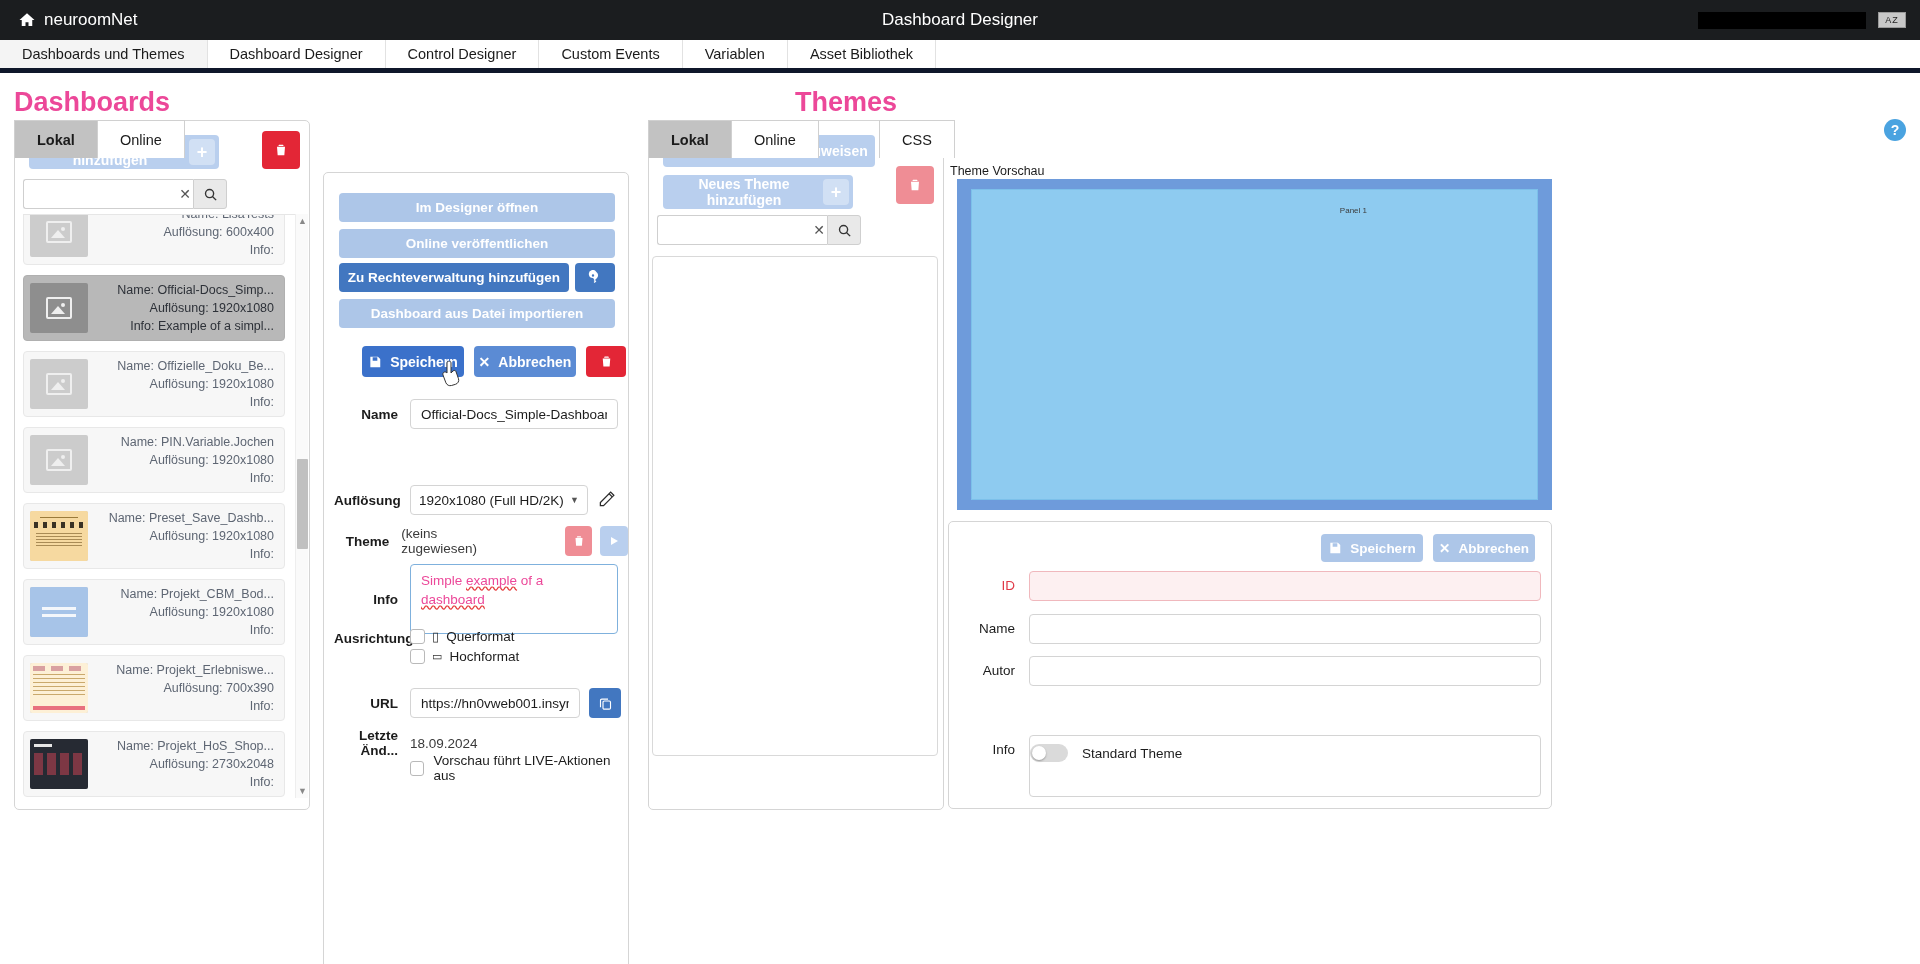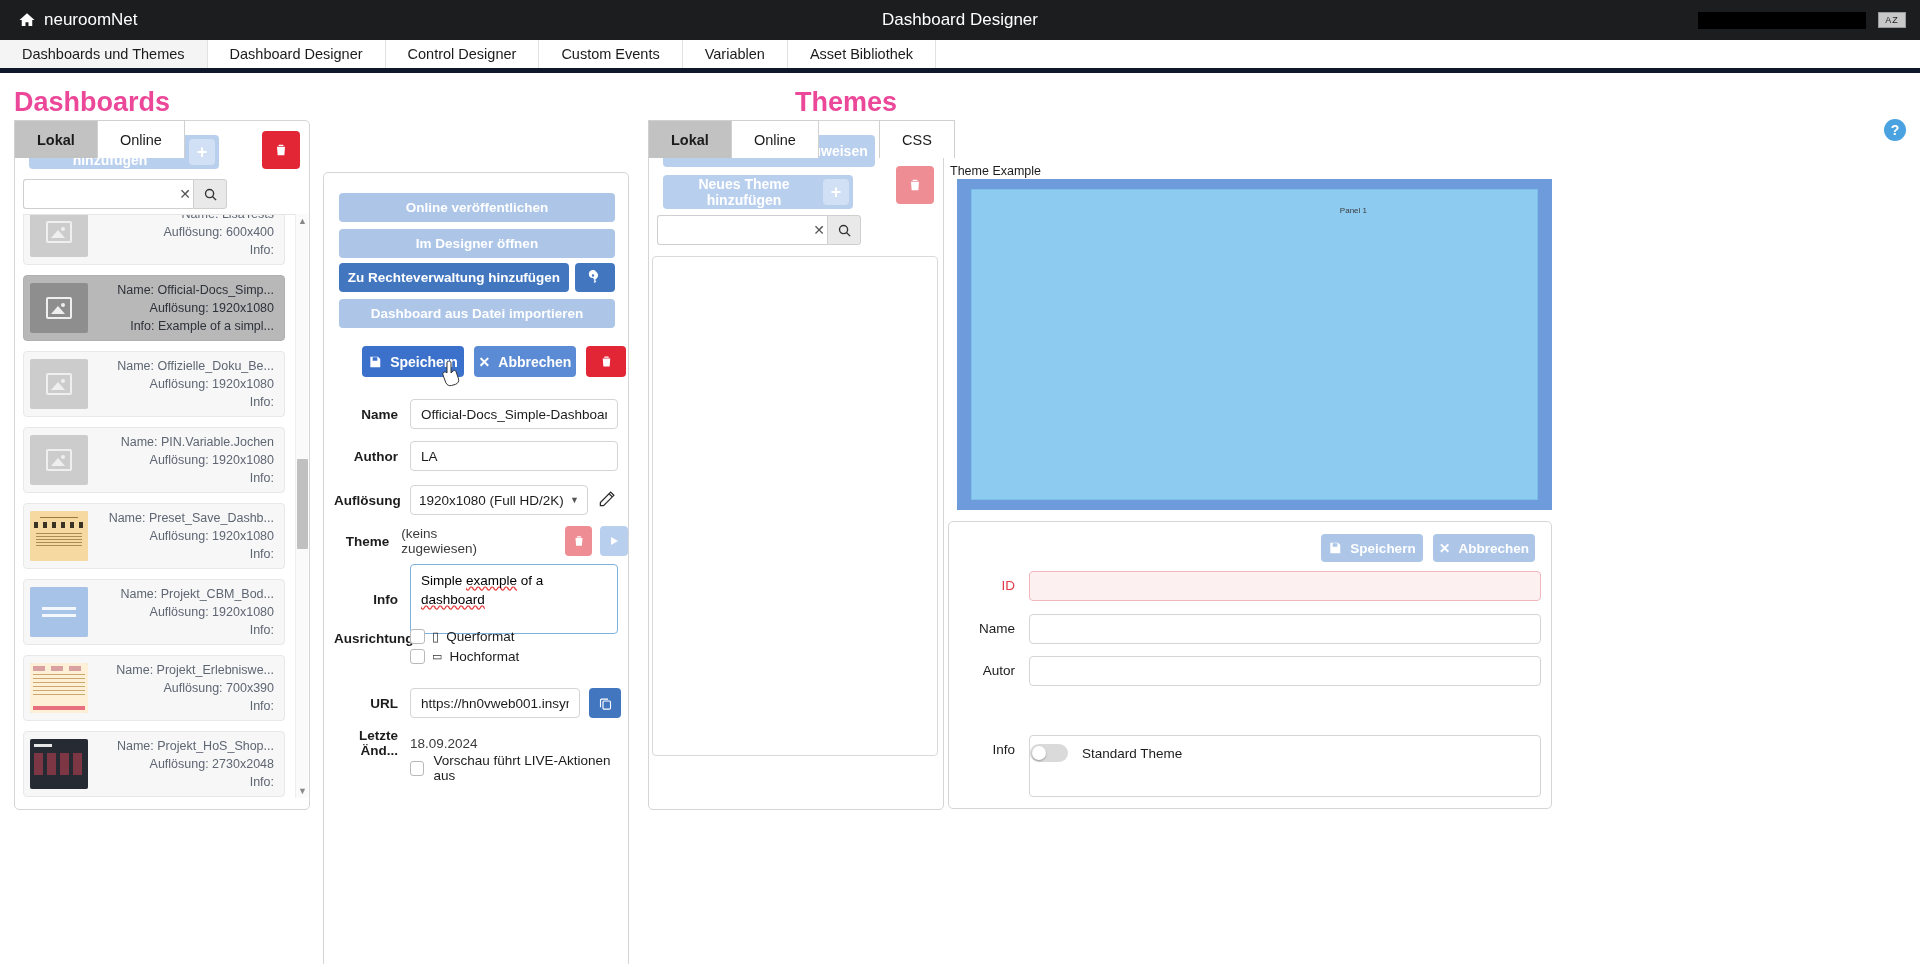--- a/index.html
+++ b/index.html
@@ -247,21 +247,21 @@
     font-family: "Liberation Sans", sans-serif;
     color: #1c1c1c; background: #fff;
     display: flex; align-items: center; justify-content: space-between;
     cursor: pointer;
   }
   .ftext {
     width: 208px; height: 70px;
     border: 1px solid #7fb1dd; border-radius: 4px;
     padding: 7px 10px; font-size: 13.5px;
     font-family: "Liberation Sans", sans-serif;
-    color: #000000; outline: none; resize: none;
+    color: #ec4899; outline: none; resize: none;
     background: #fff;
     line-height: 1.4;
   }
   .misspell {
     text-decoration: underline wavy #e43b3b;
     text-decoration-skip-ink: none;
   }
   .plain-val { font-size: 13.5px; color: #3a3a3a; }
 
   .chk-line { display: flex; align-items: center; gap: 7px; font-size: 13.5px; color: #1c1c1c; margin-bottom: 5px; }
@@ -533,22 +533,22 @@
     <div class="scroll-track">
       <div class="scroll-arrow" style="top:0;">▲</div>
       <div class="scroll-thumb"></div>
       <div class="scroll-arrow" style="bottom:0;">▼</div>
     </div>
   </div>
 
   <div class="panel-box" id="center-panel">
 
     <div class="cbtn-stack">
+      <div class="btn btn-light">Im Designer öffnen</div>
       <div class="btn btn-light">Online veröffentlichen</div>
-      <div class="btn btn-light">Im Designer öffnen</div>
     </div>
 
     <div class="rights-row">
       <div class="btn btn-primary">Zu Rechteverwaltung hinzufügen</div>
       <div class="btn btn-primary key-btn">
         <svg width="16" height="16" viewBox="0 0 24 24" fill="#fff">
             <path d="M14 3a6 6 0 10-5.2 8.95L11 14l-1 1 1.5 1.5L10 18l1.5 1.5L14 17l-2-2 3-3A6 6 0 0014 3zm-5 3.5a1.8 1.8 0 11-.001 3.601A1.8 1.8 0 019 6.5z"></path>
           </svg>
       </div>
     </div>
@@ -571,24 +571,20 @@
             <path d="M6 7h12l-1 13H7L6 7zm3-3h6l1 2H8l1-2z"></path>
           </svg>
       </div>
     </div>
 
     <div class="frow" style="left:10px; top:226px;">
       <div class="flabel">Name</div>
       <input class="finput" value="Official-Docs_Simple-Dashboard" style="">
     </div>
 
-    <div class="frow" style="left:10px; top:268px;">
-      <div class="flabel">Author</div>
-      <input class="finput" value="LA" style="">
-    </div>
 
     <div class="frow" style="left:10px; top:312px;">
       <div class="flabel">Auflösung</div>
       <div class="fselect">
         <span>1920x1080 (Full HD/2K)</span>
         <span style="font-size:9px;color:#555;">▼</span>
       </div>
       <span style="margin-left:10px;">
         <svg width="19" height="19" viewBox="0 0 24 24" fill="none" stroke="#2b2b2b" stroke-width="1.6">
             <path d="M3 21v-4L16 4l4 4L7 21H3z"></path>
@@ -691,21 +687,21 @@
         <svg width="15" height="15" viewBox="0 0 24 24" fill="none" stroke="#333" stroke-width="2.2">
             <circle cx="10.5" cy="10.5" r="6.5"></circle>
             <line x1="15.5" y1="15.5" x2="21" y2="21"></line>
           </svg>
       </div>
     </div>
 
     <div class="theme-listbox"></div>
   </div>
 
-  <div id="preview-label">Theme Example</div>
+  <div id="preview-label">Theme Vorschau</div>
   <div id="preview-frame">
     <div id="preview-inner">
       <div id="panel1-label">Panel 1</div>
     </div>
   </div>
 
   <div id="theme-form">
     <div class="tform-buttons">
       <div class="btn btn-disabled-light">
         <svg width="14" height="14" viewBox="0 0 24 24" fill="#fff">

